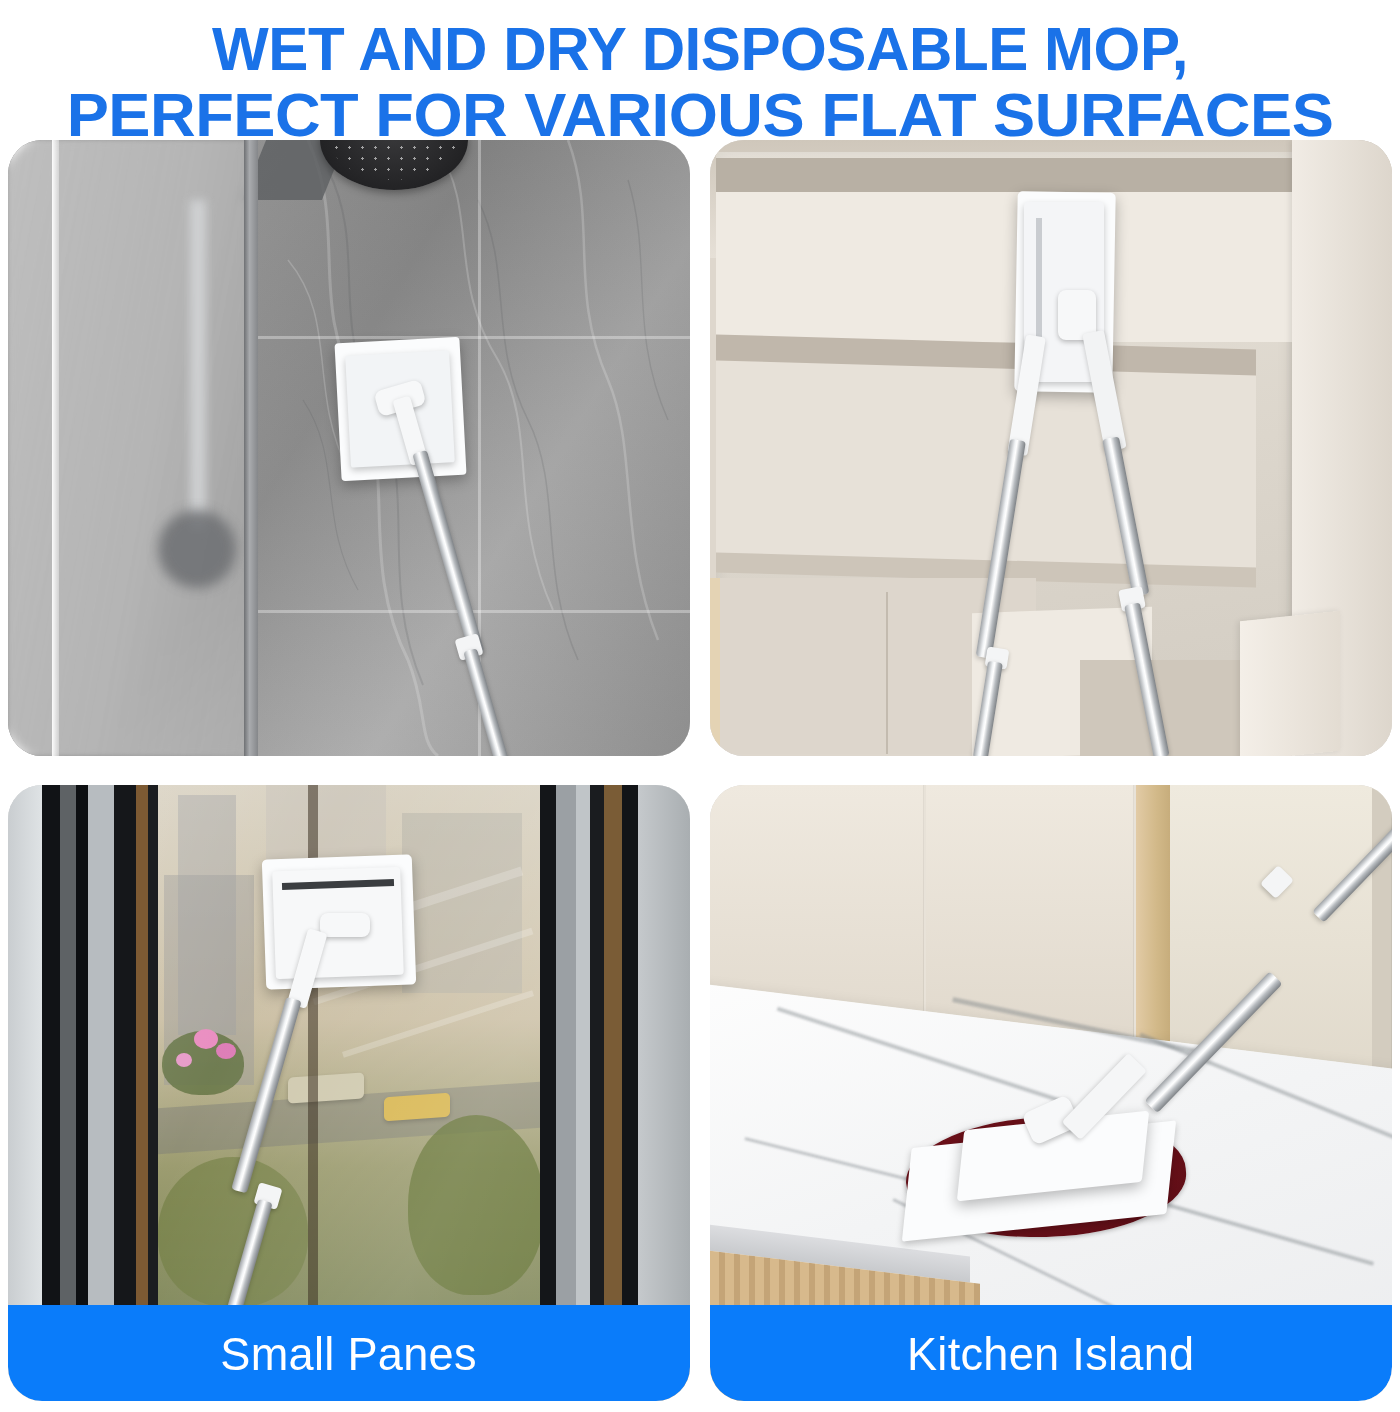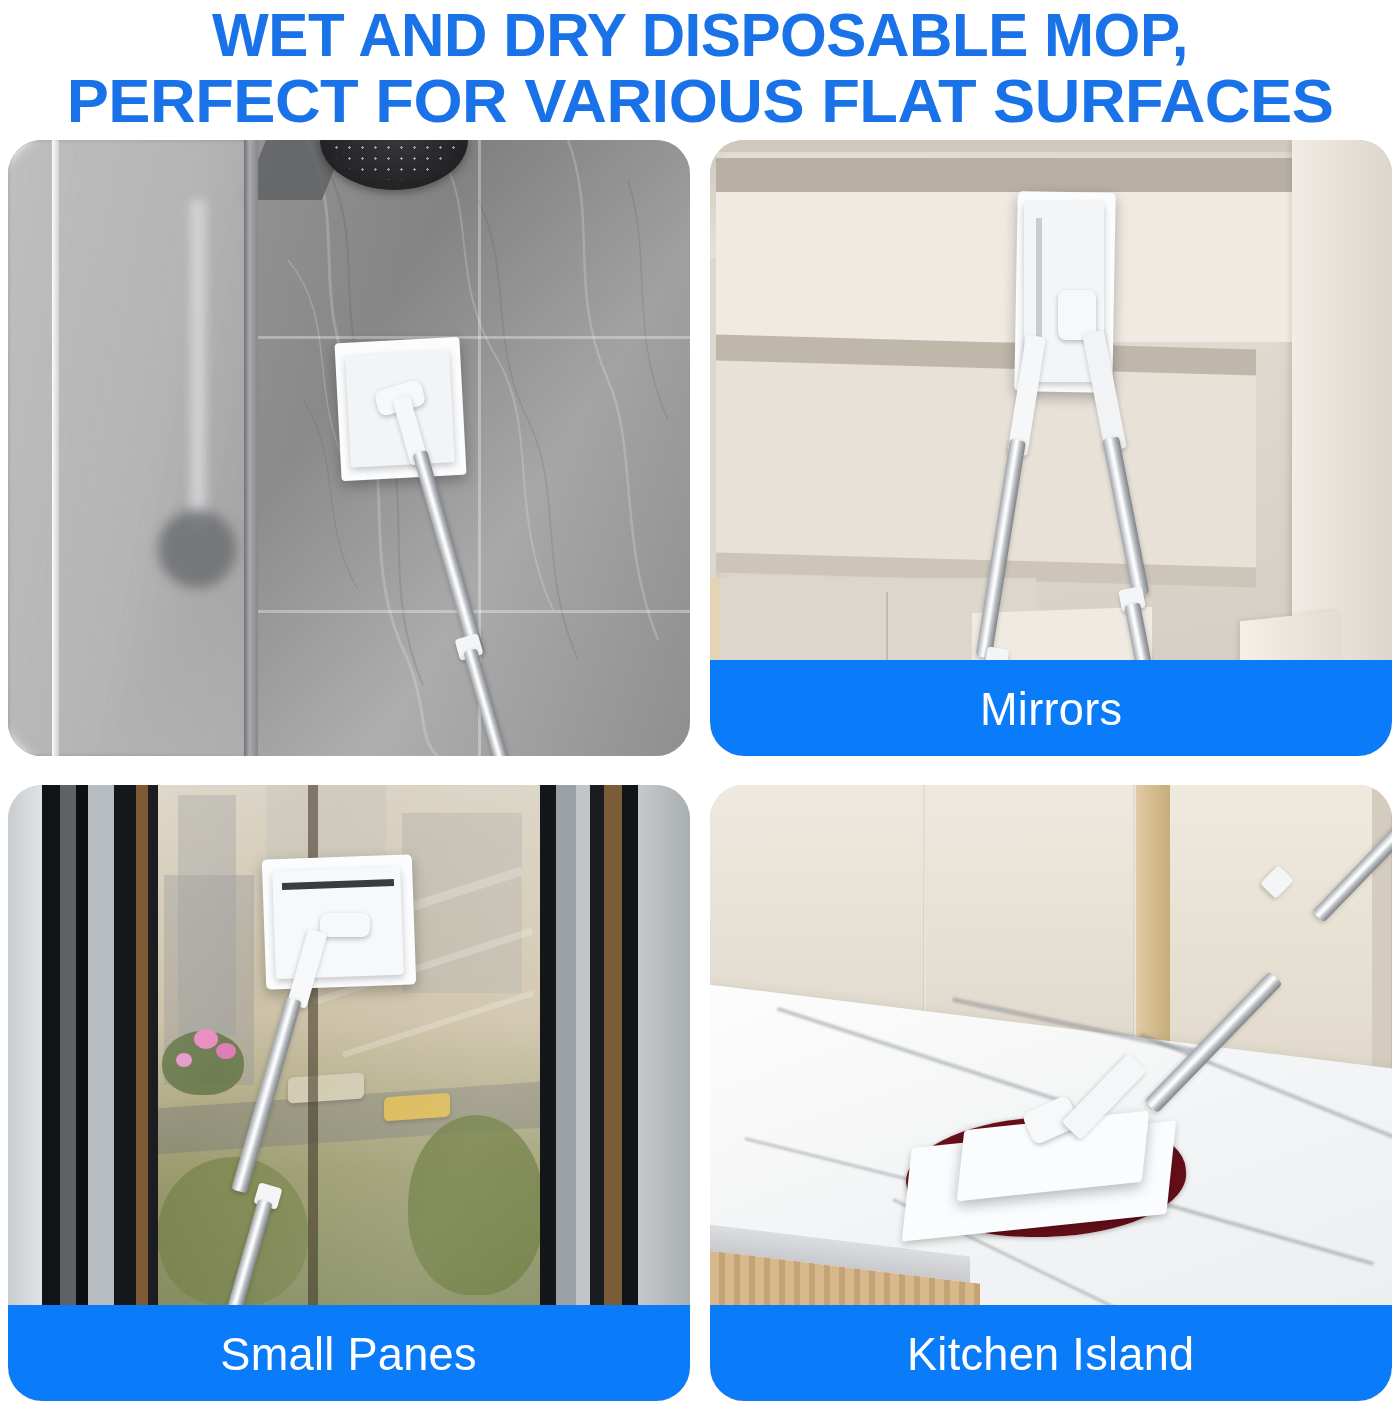--- a/index.html
+++ b/index.html
@@ -18,21 +18,21 @@
     background: #ffffff;
   }
 
   
   .headline {
     position: absolute;
     left: 0; top: 0;
     width: 1400px;
     height: 138px;
     text-align: center;
-    padding-top: 2px;
+    padding-top: 16px;
   }
   .headline-line {
     display: block;
     color: #1a72e8;
     font-family: "Liberation Sans Narrow", "Liberation Sans", "DejaVu Sans", sans-serif;
     font-weight: 700;
     letter-spacing: -0.5px;
     white-space: nowrap;
     line-height: 66px;
     text-shadow: 0 2px 0 rgba(255,255,255,0.85);
@@ -389,23 +389,20 @@
 
         <div class="mop-pole" style="left:316px; top:196px; width:20px; height:120px; transform:rotate(9deg); transform-origin:top center; background:#f6f7f8;"></div>
         <div class="mop-pole" style="left:300px; top:300px; width:16px; height:220px; transform:rotate(9deg); transform-origin:top center;"></div>
         <div class="mop-collar" style="left:276px; top:508px; width:22px; height:20px; transform:rotate(9deg);"></div>
         <div class="mop-pole" style="left:278px; top:522px; width:15px; height:98px; transform:rotate(9deg); transform-origin:top center;"></div>
 
         <div class="mop-pole" style="left:372px; top:192px; width:22px; height:120px; transform:rotate(-11deg); transform-origin:top center; background:#f2f3f4;"></div>
         <div class="mop-pole" style="left:392px; top:298px; width:17px; height:160px; transform:rotate(-11deg); transform-origin:top center;"></div>
         <div class="mop-collar" style="left:410px; top:448px; width:24px; height:22px; transform:rotate(-11deg);"></div>
         <div class="mop-pole" style="left:414px; top:464px; width:16px; height:156px; transform:rotate(-11deg); transform-origin:top center;"></div>
-      </div>
-      <div class="caption">
-        <span class="caption-text">Mirrors</span>
       </div>
     </div>
 
     <div class="panel p3">
       <div class="photo">
         <div class="sp-bg"></div>
 
         <div class="sp-view">
           <div class="sp-building" style="left:20px; top:10px; width:58px; height:240px; background:rgba(165,165,165,.5);"></div>
           <div class="sp-building" style="left:6px;  top:90px; width:90px; height:210px; background:rgba(150,150,150,.42);"></div>

